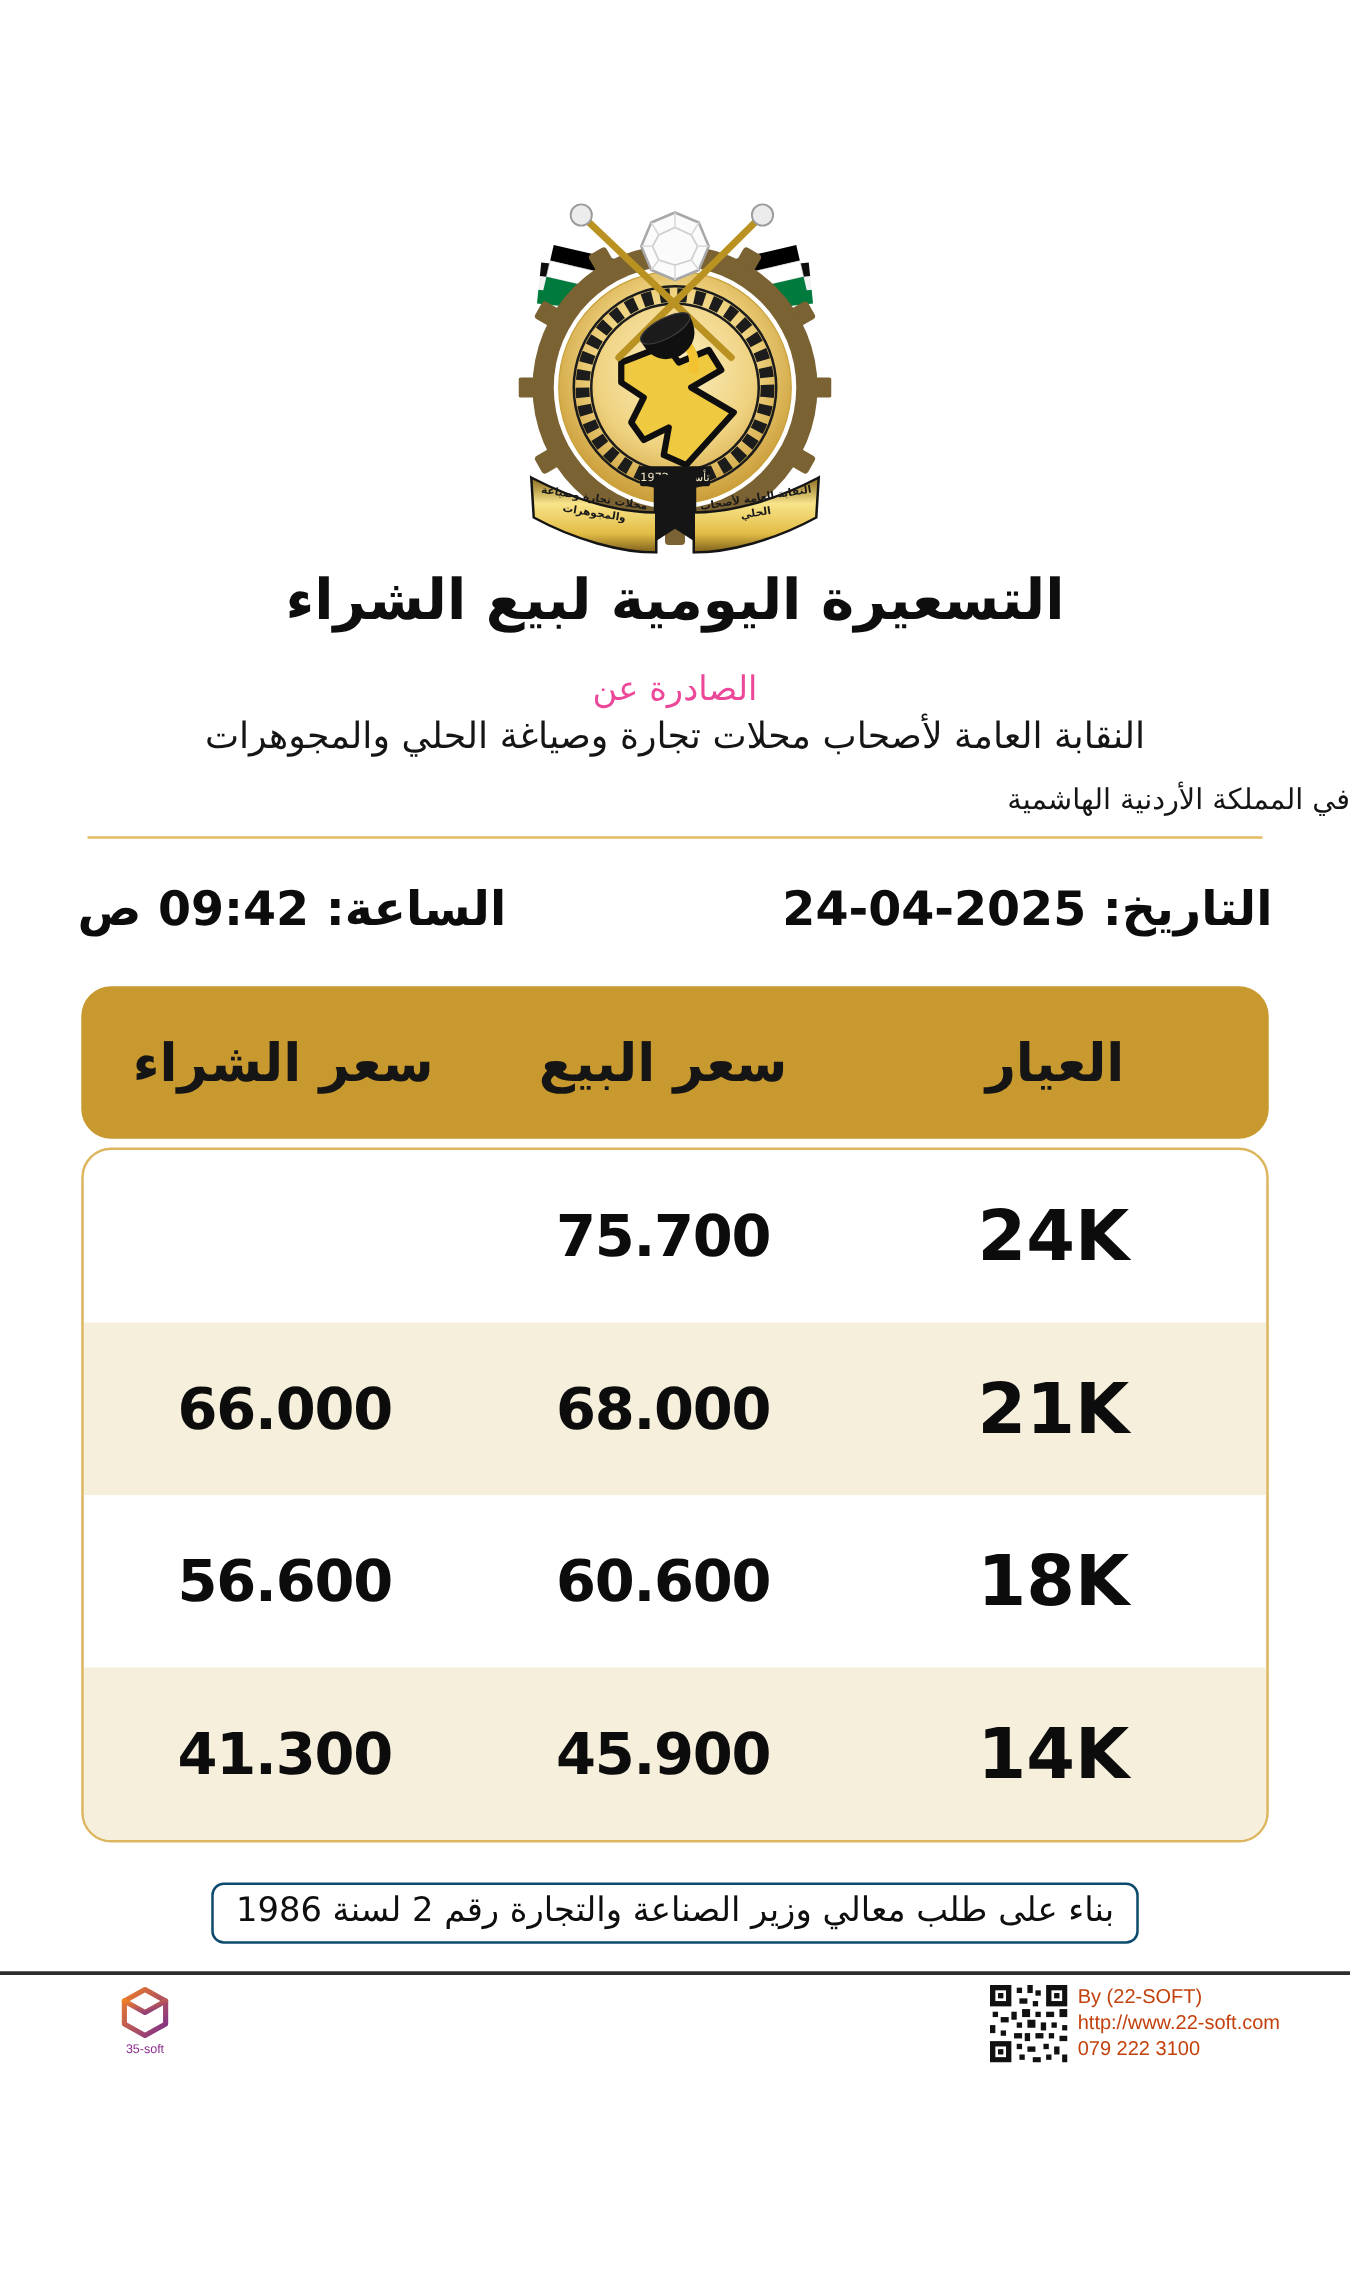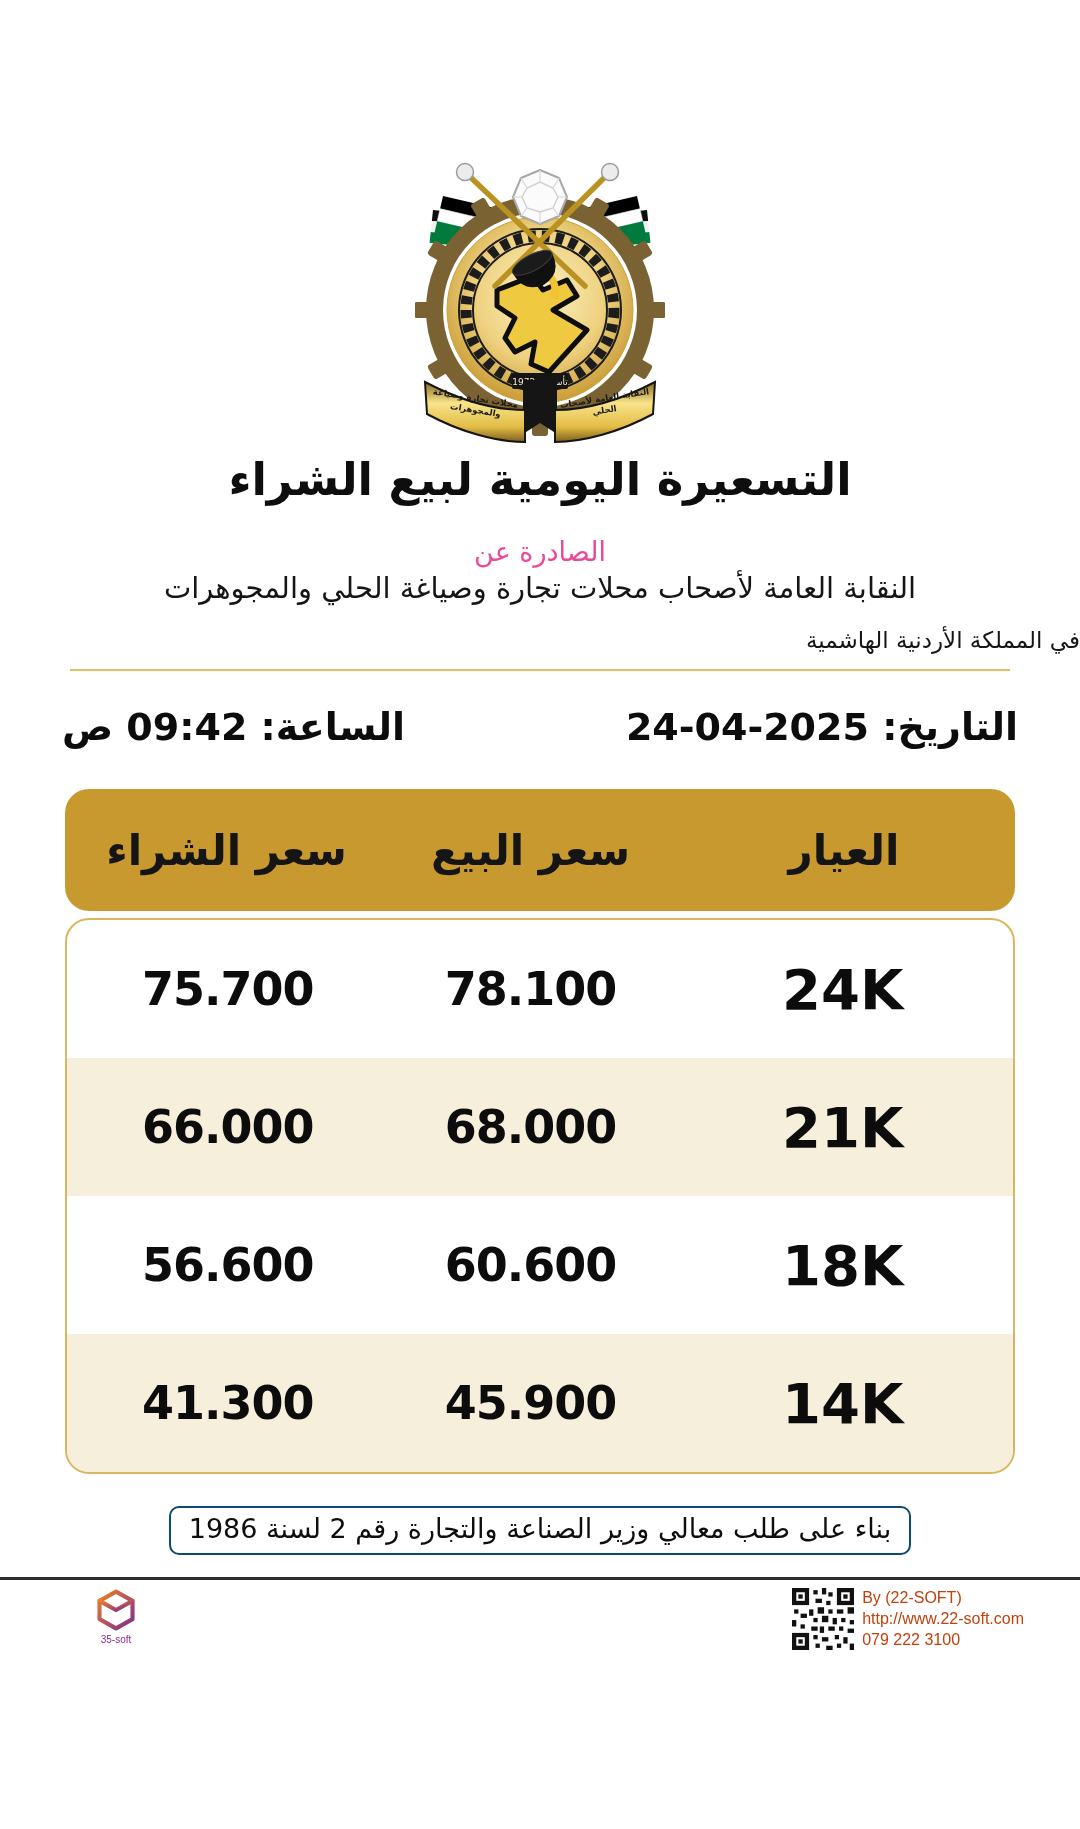--- a/index.html
+++ b/index.html
@@ -158,21 +158,20 @@
 
 <div class="table-wrap">
   <div class="gold-header">
     <div>العيار</div>
     <div>سعر البيع</div>
     <div>سعر الشراء</div>
   </div>
   <div class="table-body">
     <div class="t-row">
       <div class="cell-karat">24K</div>
-      <div class="cell-num">78.100</div>
       <div class="cell-num">75.700</div>
     </div>
     <div class="t-row alt">
       <div class="cell-karat">21K</div>
       <div class="cell-num">68.000</div>
       <div class="cell-num">66.000</div>
     </div>
     <div class="t-row">
       <div class="cell-karat">18K</div>
       <div class="cell-num">60.600</div>

